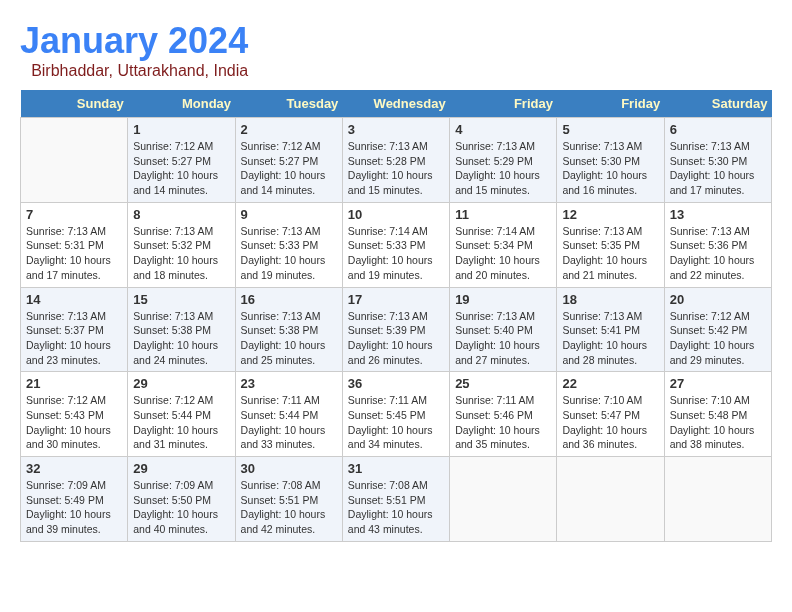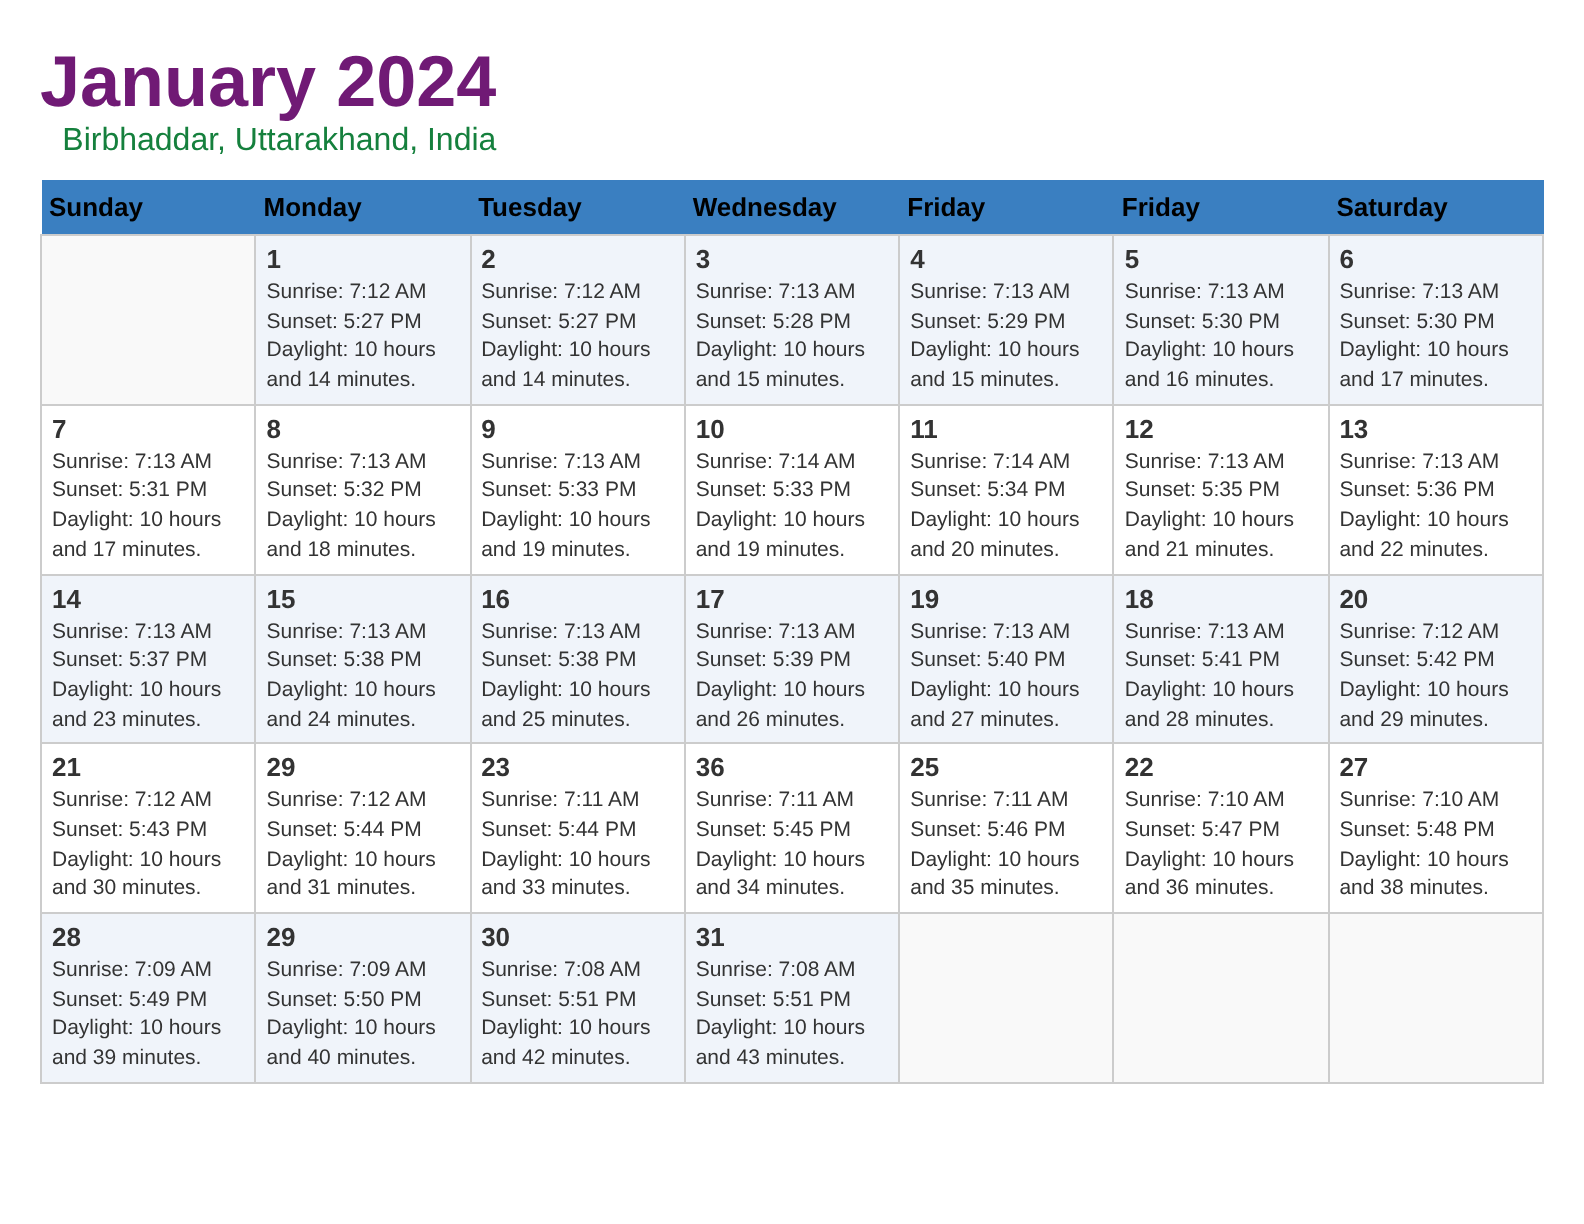--- a/index.html
+++ b/index.html
@@ -31,36 +31,36 @@
       width: 30px;
       height: 30px;
       margin-right: 2px;
     }
     .title-section {
       text-align: right;
     }
     .main-title {
       font-size: 36px;
       font-weight: bold;
-      color: #701a75;
+      color: #3b82f6;
     }
     .subtitle {
       font-size: 16px;
-      color: #15803d;
+      color: #7f1d1d;
     }
     table {
       width: 100%;
       border-collapse: collapse;
       font-size: 11px;
     }
     thead tr th {
       background-color: #3a7fc1;
-      color: #000000;
+      color: #fef9c3;
       padding: 6px 4px;
-      text-align: left;
+      text-align: right;
       font-size: 13px;
       font-weight: bold;
     }
     tbody tr td {
       border: 1px solid #ccc;
       padding: 4px 5px;
       vertical-align: top;
       width: calc(100% / 7);
     }
     tbody tr:nth-child(odd) td {
@@ -301,21 +301,21 @@
         <td>
           <span class="day-number">27</span>
           <div class="day-info" style="white-space: pre-line;">Sunrise: 7:10 AM
 Sunset: 5:48 PM
 Daylight: 10 hours
 and 38 minutes.</div>
         </td>
       </tr>
       <tr>
         <td>
-          <span class="day-number">28</span>
+          <span class="day-number">32</span>
           <div class="day-info" style="white-space: pre-line;">Sunrise: 7:09 AM
 Sunset: 5:49 PM
 Daylight: 10 hours
 and 39 minutes.</div>
         </td>
         <td>
           <span class="day-number">29</span>
           <div class="day-info" style="white-space: pre-line;">Sunrise: 7:09 AM
 Sunset: 5:50 PM
 Daylight: 10 hours

